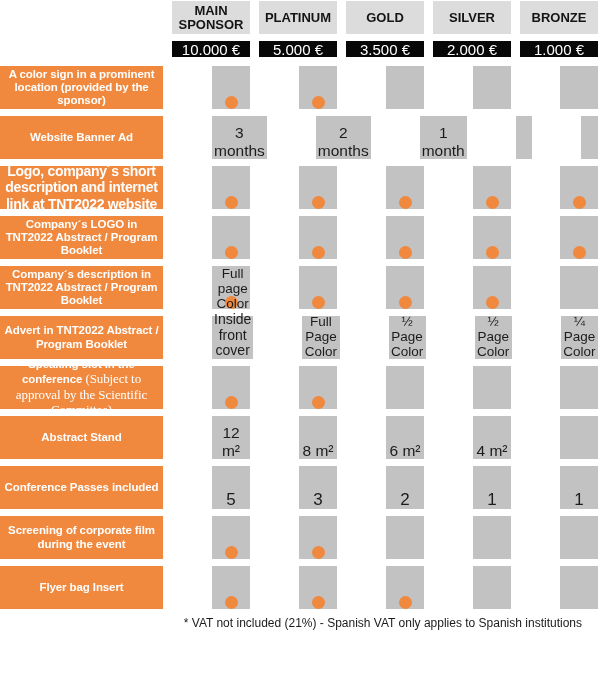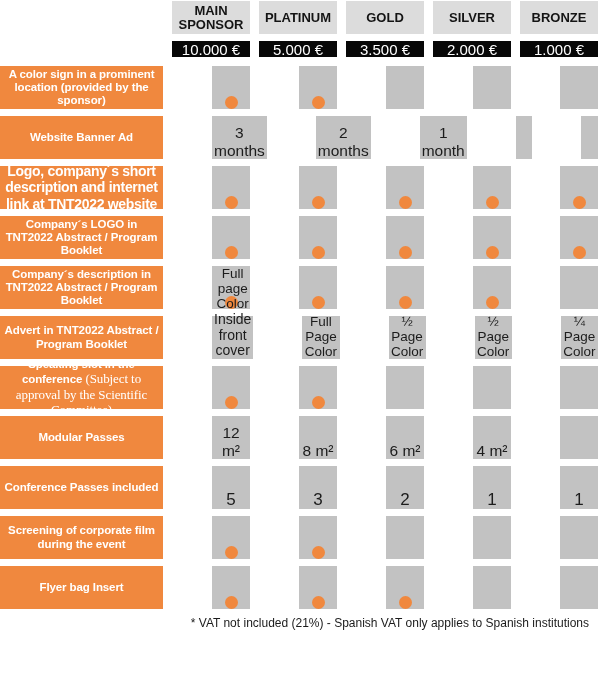--- a/index.html
+++ b/index.html
@@ -46,21 +46,21 @@
   .value-cell{
     height:43px;background:var(--cell-gray);color:var(--text-dark);
     display:flex;align-items:flex-end;justify-content:center;text-align:center;
     font-size:15.5px;line-height:1.12;padding:0 2px;margin-left:40px;
   }
   .value-cell.size-sm{font-size:13.5px;}
   .value-cell.size-lg{font-size:17px;}
   .cell-small{font-size:14px;}
   .dot{width:13px;height:13px;border-radius:50%;background:var(--orange);display:block;}
   .footnote{
-    margin-top:5px;padding-right:11px;text-align:right;
+    margin-top:5px;padding-right:18px;text-align:right;
     font-size:12px;color:#1b1b1b;
   }
 </style>
 </head>
 <body>
 
 <div class="board">
 
   <div class="grid header-row">
     <div></div>
@@ -198,21 +198,21 @@
         </div>
         <div class="value-cell">
           <span class="dot"></span>
         </div>
         <div class="value-cell"></div>
         <div class="value-cell"></div>
         <div class="value-cell"></div>
       </div>
       <div class="grid feature-row">
         <div class="label-cell">
-          <span>Modular Passes</span>
+          <span>Abstract Stand</span>
         </div>
         <div class="value-cell">
           <span>12 m²</span>
         </div>
         <div class="value-cell">
           <span>8 m²</span>
         </div>
         <div class="value-cell">
           <span>6 m²</span>
         </div>

